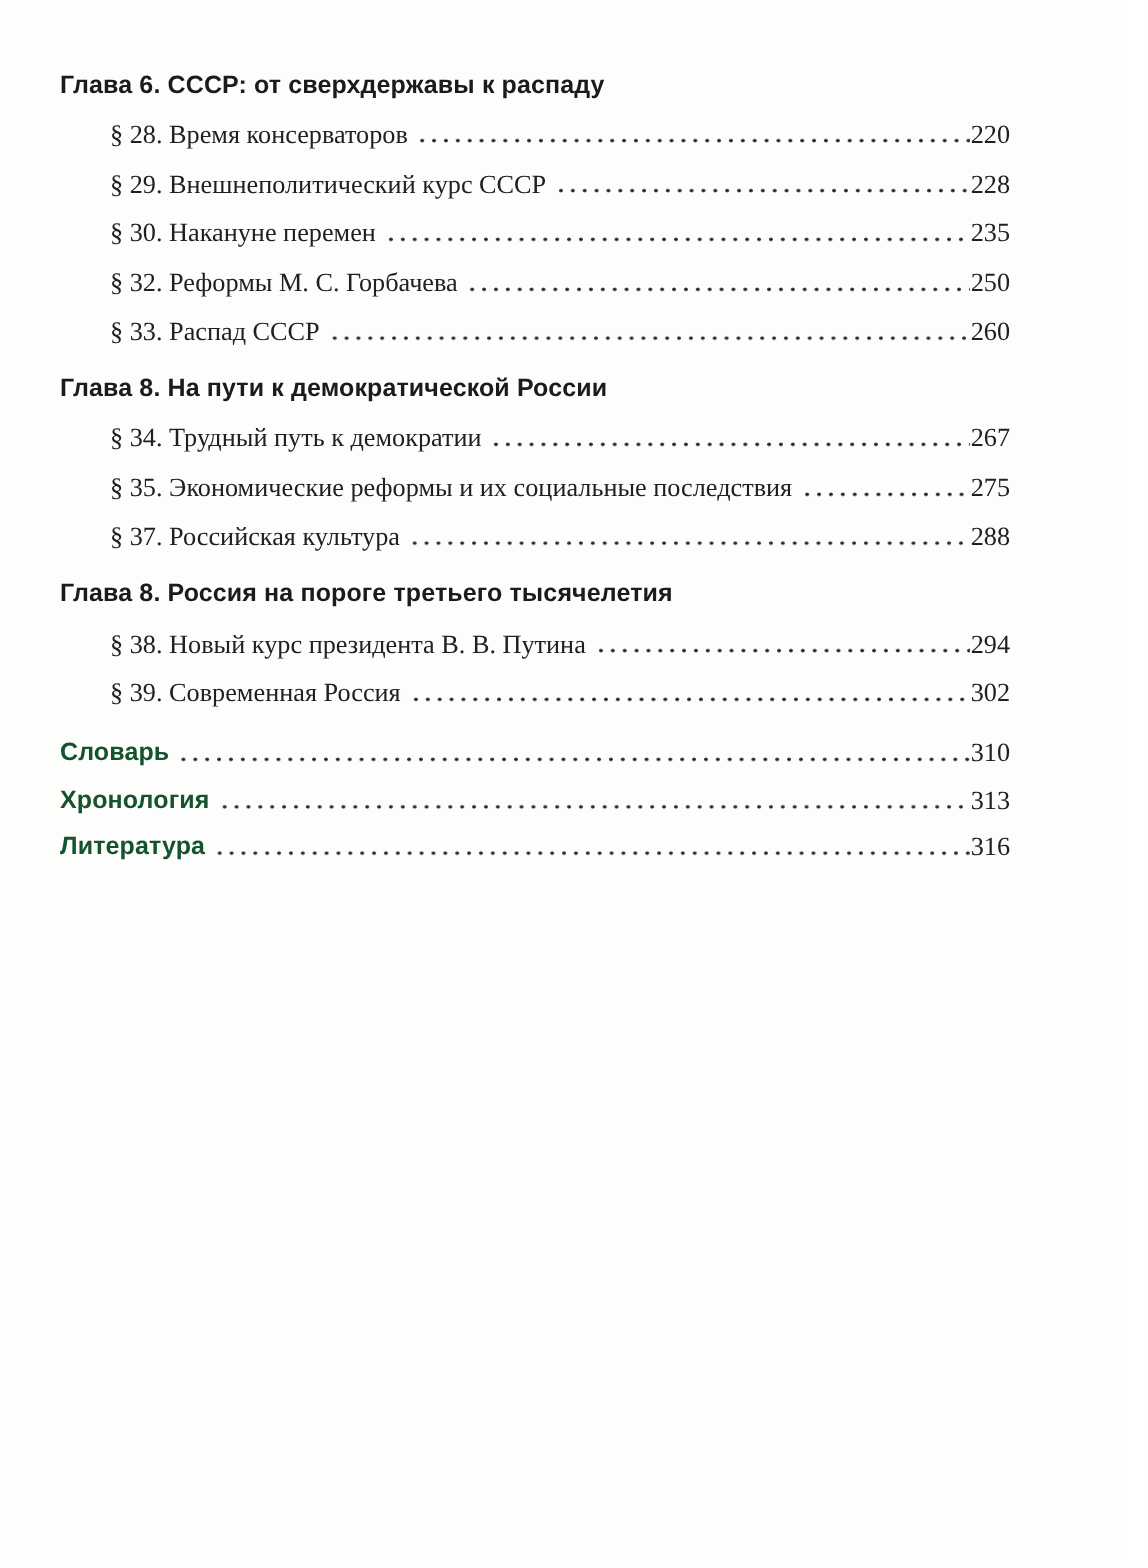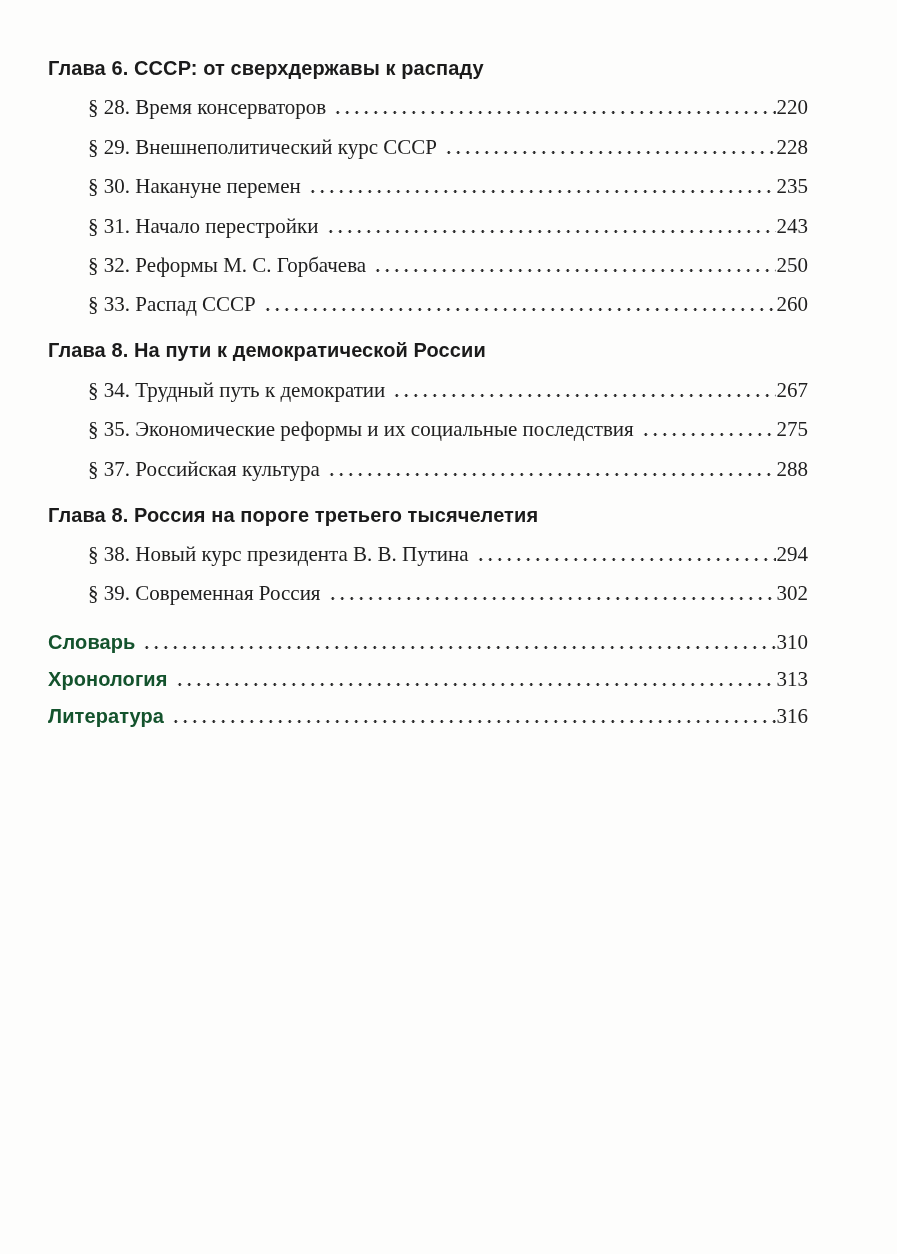--- a/index.html
+++ b/index.html
@@ -90,25 +90,20 @@
           <span class="label">§ 29. Внешнеполитический курс СССР</span>
           <span class="leader"></span>
           <span class="pagenum">228</span>
         </div>
         <div class="entry">
           <span class="label">§ 30. Накануне перемен</span>
           <span class="leader"></span>
           <span class="pagenum">235</span>
         </div>
         <div class="entry">
-          <span class="label">§ 31. Начало перестройки</span>
-          <span class="leader"></span>
-          <span class="pagenum">243</span>
-        </div>
-        <div class="entry">
           <span class="label">§ 32. Реформы М. С. Горбачева</span>
           <span class="leader"></span>
           <span class="pagenum">250</span>
         </div>
         <div class="entry">
           <span class="label">§ 33. Распад СССР</span>
           <span class="leader"></span>
           <span class="pagenum">260</span>
         </div>
       </div>

